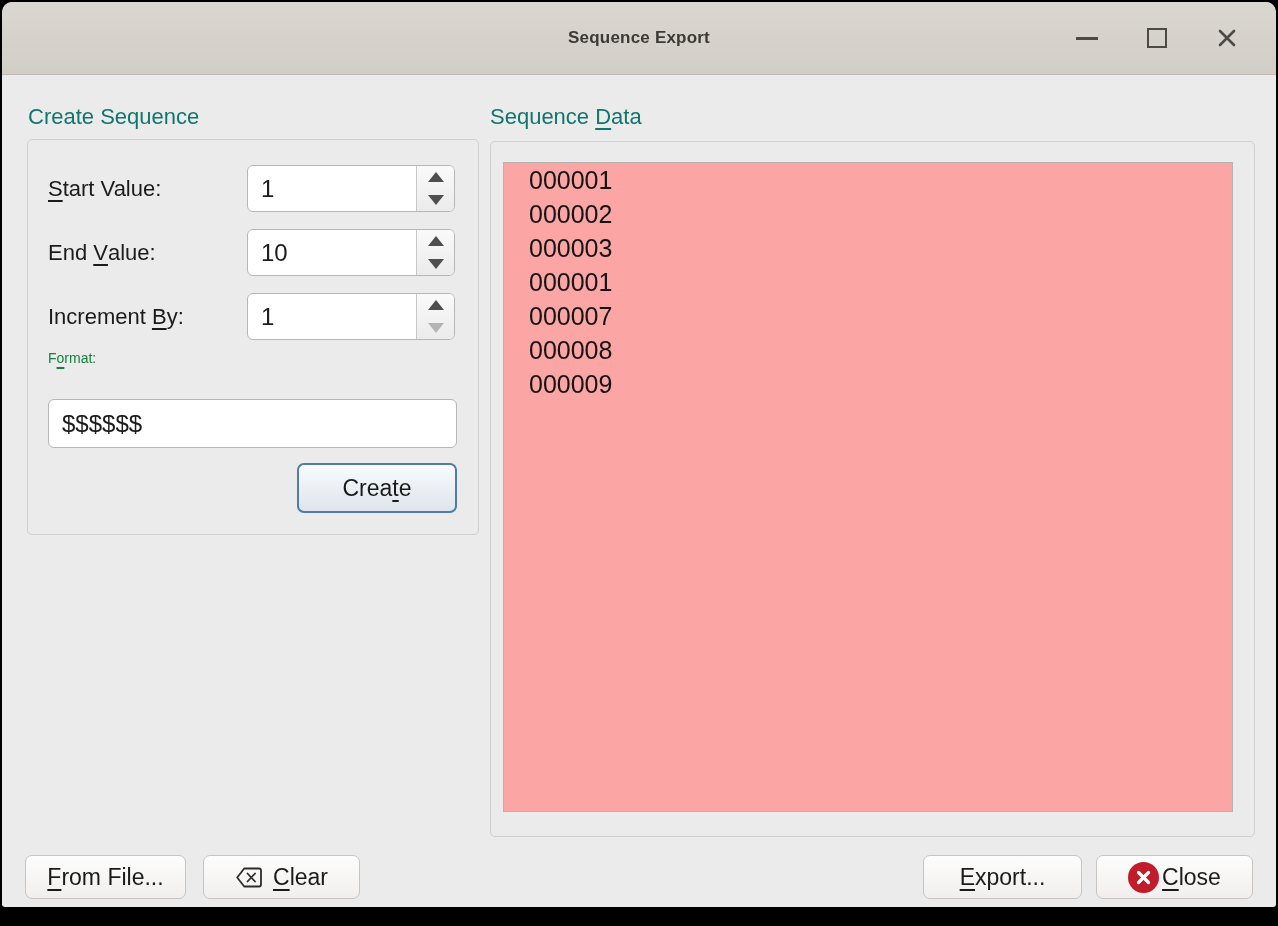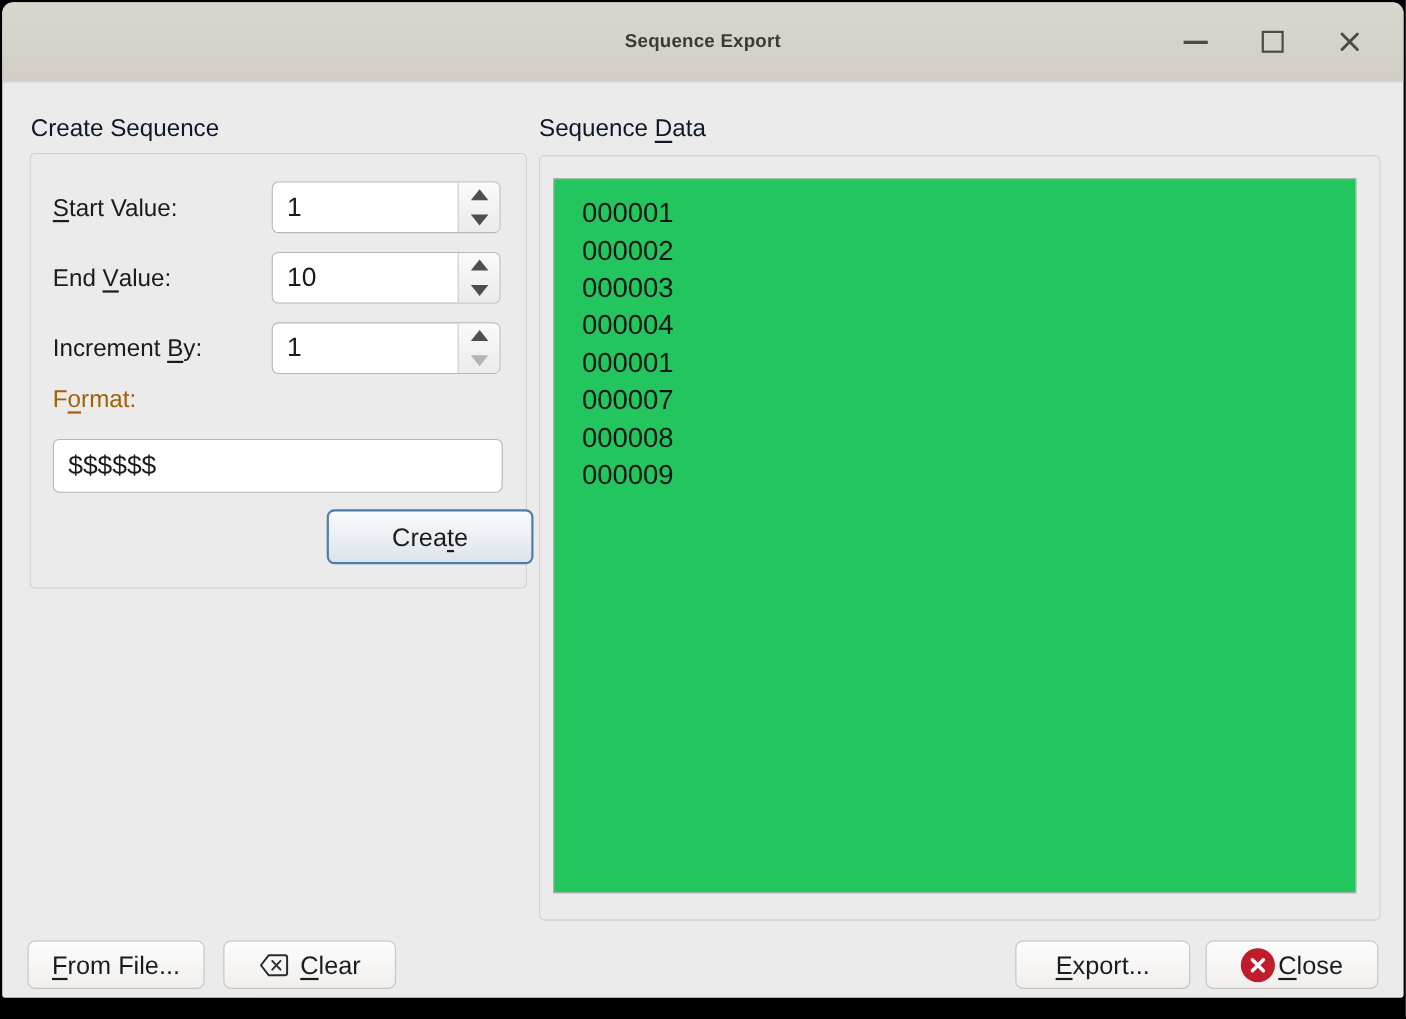--- a/index.html
+++ b/index.html
@@ -35,21 +35,21 @@
   }
   .winbtn{
     width:70px;height:48px;display:flex;align-items:center;justify-content:center;
     cursor:default;
   }
   .min-glyph{width:22px;height:3px;background:#4b4a46;display:block;}
   .max-glyph{width:16px;height:16px;border:2.5px solid #4b4a46;display:block;background:transparent;}
   .x-glyph{display:block;}
   
   .group-label{
-    position:absolute;font-size:22px;color:#0f172a;
+    position:absolute;font-size:22px;color:#0f766e;
   }
   .groupbox{
     position:absolute;border:1px solid #d2d0cd;border-radius:5px;background:#ebebeb;
   }
   .mn{text-decoration:underline;text-decoration-thickness:1.5px;text-underline-offset:4px;}
   
   .field-label{
     position:absolute;left:46px;font-size:22px;color:#1b1b1b;
     display:flex;align-items:center;height:47px;white-space:pre;
   }
@@ -65,45 +65,45 @@
   .spin-btns{
     width:37px;border-left:1px solid #c9c7c4;
     background:linear-gradient(#fafafa,#ebebeb);
     display:flex;flex-direction:column;
   }
   .spin-half{flex:1;display:flex;align-items:center;justify-content:center;}
   .arrow-up{width:0;height:0;border-left:8px solid transparent;border-right:8px solid transparent;border-bottom:10px solid #4e4e4e;}
   .arrow-down{width:0;height:0;border-left:8px solid transparent;border-right:8px solid transparent;border-top:10px solid #4e4e4e;}
   .arrow-down.disabled{border-top-color:#b4b4b4;}
   .format-label{
-    position:absolute;left:46px;top:348px;font-size:22px;color:#a16207;white-space:pre;
+    position:absolute;left:46px;top:348px;font-size:14px;color:#15803d;white-space:pre;
   }
   .format-input{
     position:absolute;left:46px;top:397px;width:409px;height:49px;
     box-sizing:border-box;background:#fff;border:1px solid #b9b7b4;border-radius:6px;
     font-size:24px;color:#1b1b1b;padding:0 0 0 13px;
     font-family:"Liberation Sans","DejaVu Sans",sans-serif;outline:none;
   }
   .btn{
     box-sizing:border-box;
     display:flex;align-items:center;justify-content:center;
     background:linear-gradient(#fdfdfd,#f1efed);
     border:1px solid #c8c4bf;border-radius:7px;
     font-size:23px;color:#1b1b1b;white-space:pre;cursor:default;
   }
   .create-btn{
-    position:absolute;left:295px;top:461px;width:188px;height:50px;
+    position:absolute;left:295px;top:461px;width:160px;height:50px;
     background:linear-gradient(#f9fbfd,#dee4eb);
     border:2px solid #4e7cab;
   }
   
   .seq-textarea{
     position:absolute;left:501px;top:160px;width:730px;height:650px;
-    box-sizing:border-box;background:#22c55e;border:1px solid #b5b3b0;
-    padding:14px 10px 0 25px;overflow:hidden;
+    box-sizing:border-box;background:#fca5a5;border:1px solid #b5b3b0;
+    padding:0 10px 0 25px;overflow:hidden;
   }
   .seq-line{font-size:25px;line-height:34px;color:#151515;}
   
   .footer-btn{position:absolute;top:853px;height:44px;}
   .clear-ic{display:block;margin-right:10px;}
   .close-ic{
     width:31px;height:31px;border-radius:50%;
     background:#c01c2b;display:flex;align-items:center;justify-content:center;
     margin-right:3px;flex:0 0 auto;
   }
@@ -179,21 +179,20 @@
   <div class="btn create-btn"><span>Crea</span><span class="mn">t</span><span>e</span></div>
 
   <div class="group-label" style="left:488px;top:102px;"><span>Sequence </span><span class="mn">D</span><span>ata</span></div>
 
   <div class="groupbox" style="left:488px;top:139px;width:763px;height:694px;"></div>
 
   <div class="seq-textarea">
       <div class="seq-line">000001</div>
       <div class="seq-line">000002</div>
       <div class="seq-line">000003</div>
-      <div class="seq-line">000004</div>
       <div class="seq-line">000001</div>
       <div class="seq-line">000007</div>
       <div class="seq-line">000008</div>
       <div class="seq-line">000009</div>
     </div>
 
   <div class="btn footer-btn" style="left:23px;width:161px;"><span class="mn">F</span><span>rom File...</span></div>
 
   <div class="btn footer-btn" style="left:201px;width:157px;">
     <svg class="clear-ic" width="28" height="23" viewBox="0 0 28 23">

